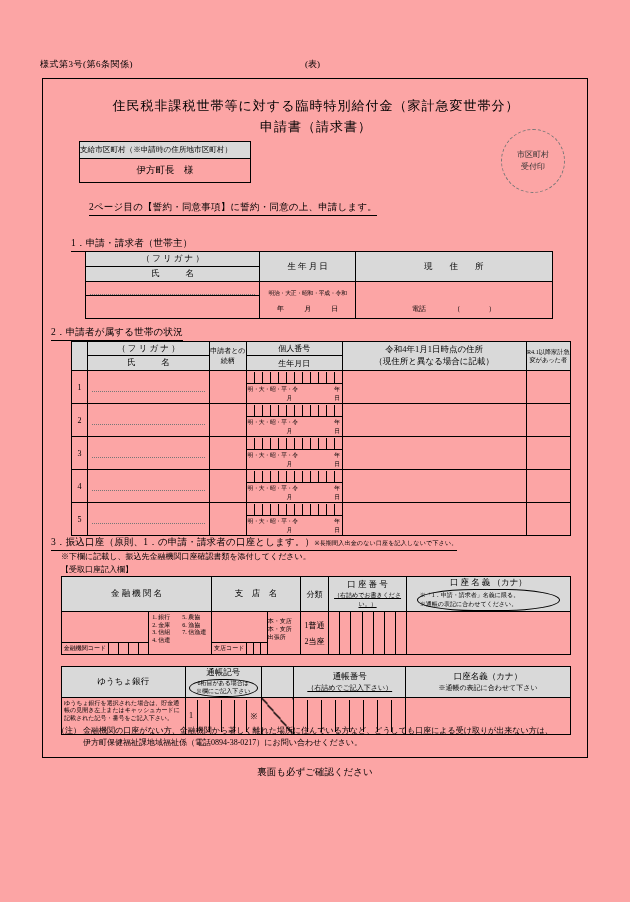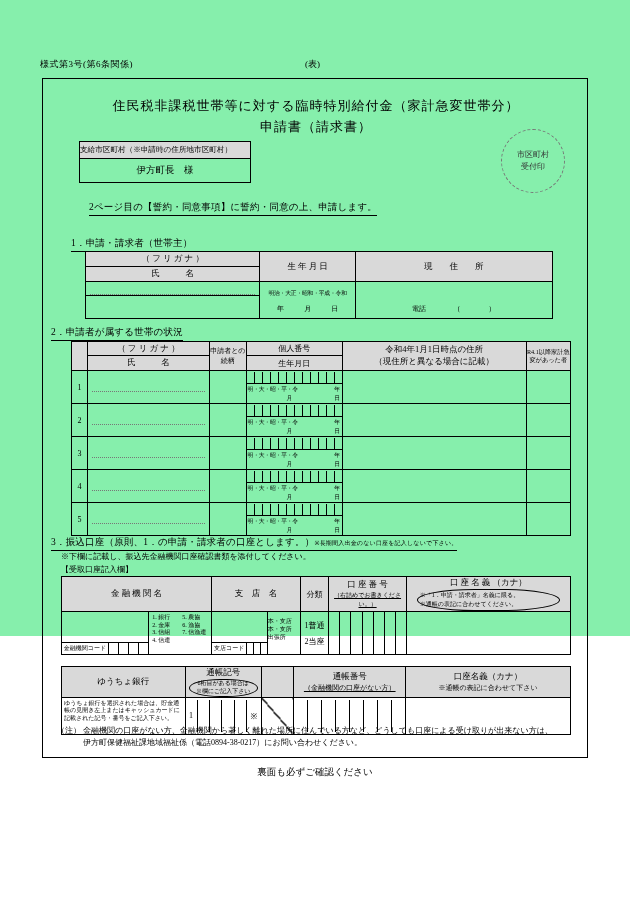--- a/index.html
+++ b/index.html
@@ -1,17 +1,17 @@
 <!DOCTYPE html>
 <html><head>
 <meta charset="utf-8">
 <style>
   html,body{margin:0;padding:0;background:#fff;}
   body{width:630px;height:902px;font-family:"Liberation Serif","DejaVu Serif",serif;color:#000;}
-  .page{position:relative;width:630px;height:636px;background:#86efac;}
+  .page{position:relative;width:630px;height:902px;background:#fca5a5;}
   .formno{position:absolute;left:40px;top:58px;font-size:9px;letter-spacing:.5px;}
   .omote{position:absolute;left:305px;top:58px;font-size:9px;}
   .frame{position:absolute;left:42px;top:78px;width:546px;height:680px;border:1.4px solid #000;box-sizing:border-box;}
   .title{position:absolute;left:0;top:16px;width:546px;text-align:center;font-size:13px;letter-spacing:1px;line-height:1.65;}
   .title .l2{display:block;}
   .stampcircle{position:absolute;right:22px;top:50px;width:62px;height:62px;border:1px dashed #777;border-radius:50%;
     display:flex;flex-direction:column;align-items:center;justify-content:center;font-size:8px;line-height:1.45;color:#333;}
   .shikyu{position:absolute;left:36px;top:62px;width:172px;border:1.2px solid #000;box-sizing:border-box;}
   .shikyu .hd{border-bottom:1px solid #000;background:#d9d9d9;font-size:7.6px;padding:3px 0;}
   .shikyu .bd{font-size:9.5px;padding:5px 4px;text-align:center;}
@@ -386,21 +386,21 @@
         <td class="hdc" style="width:76px;">
           <div>通帳記号</div>
           <div class="tiny" style="border:1px solid #000;border-radius:45%/50%;margin:0 3px;padding:0 1px;line-height:1.3;">
             <div>6桁目がある場合は</div>
             <div>※欄にご記入下さい</div>
           </div>
         </td>
         <td class="bk diag" style="width:32px;"></td>
         <td class="hdc" style="width:112px;">
           <div>通帳番号</div>
-          <div class="t7" style="text-decoration:underline;">（金融機関の口座がない方）</div>
+          <div class="t7" style="text-decoration:underline;">（右詰めでご記入下さい）</div>
         </td>
         <td class="hdc" style="width:166px;">
           <div>口座名義（カナ）</div>
           <div class="t7">※通帳の表記に合わせて下さい</div>
         </td>
       </tr>
       <tr>
         <td class="tiny" style="height:32px;padding:2px 2px;line-height:1.3;text-align:left;vertical-align:top;">ゆうちょ銀行を選択された場合は、貯金通帳の見開き左上またはキャッシュカードに記載された記号・番号をご記入下さい。</td>
         <td style="padding:0;">
           <div style="display:flex;height:32px;">

